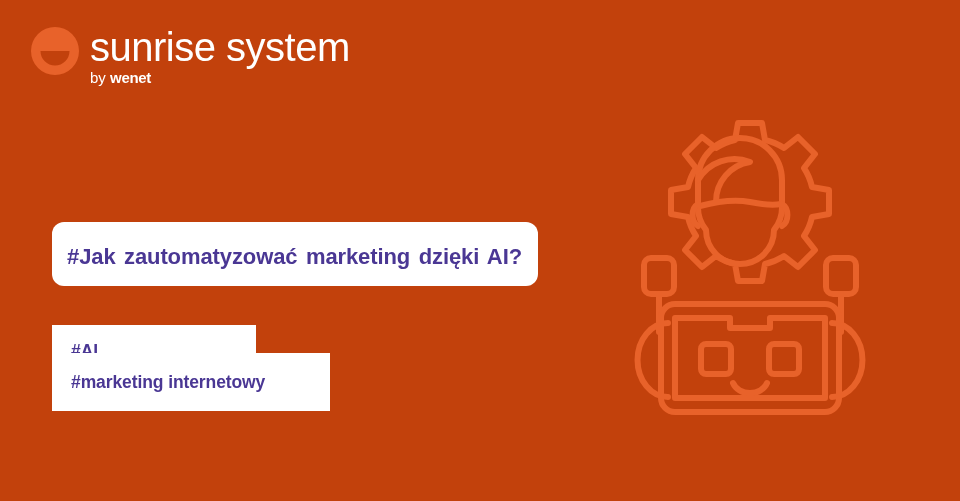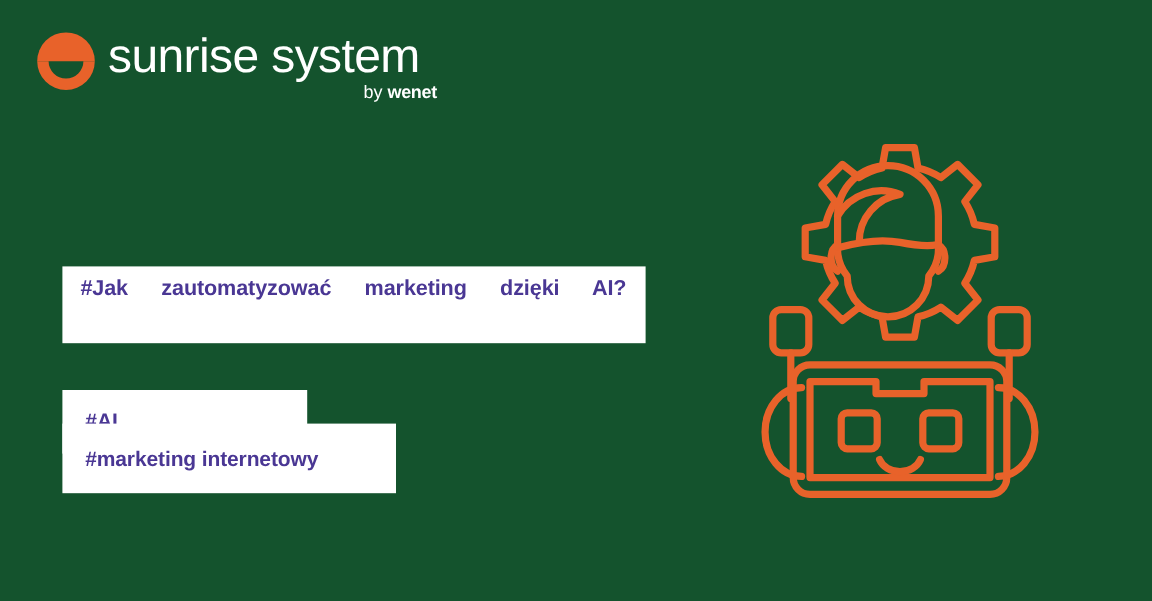--- a/index.html
+++ b/index.html
@@ -9,21 +9,21 @@
   body {
     width: 960px;
     height: 501px;
     overflow: hidden;
     font-family: "Liberation Sans", sans-serif;
   }
   #banner {
     position: relative;
     width: 960px;
     height: 501px;
-    background: #14532d;
+    background: #c2410c;
     overflow: hidden;
   }
 
   
   #logo-block {
     position: absolute;
     left: 28px;
     top: 19px;
     width: 330px;
     height: 64px;
@@ -45,21 +45,20 @@
     color: #ffffff;
     line-height: 44px;
     white-space: nowrap;
     font-family: "Liberation Sans", sans-serif;
   }
   #logo-byline {
     position: absolute;
     left: 62px;
     top: 50px;
     width: 274px;
-    text-align: right;
     font-size: 15px;
     color: #ffffff;
     line-height: 17px;
     white-space: nowrap;
   }
   #logo-byline .by {
     font-weight: 400;
   }
   #logo-byline .wenet {
     font-weight: 700;
@@ -72,24 +71,25 @@
     background: #ffffff;
     color: #4A3794;
     font-weight: 700;
     box-sizing: border-box;
   }
   #tag-box-0 {
     left: 52px;
     top: 222px;
     width: 486px;
     height: 64px;
-    padding: 6px 16px 0 15px;
-    font-size: 18px;
+    padding: 22px 16px 0 15px;
+    font-size: 22px;
     line-height: 25px;
     letter-spacing: -0.1px;
+    border-radius: 12px;
   }
   #tag-box-0 .justified-line {
     text-align: justify;
     text-align-last: justify;
     white-space: nowrap;
   }
   #tag-box-1 {
     left: 52px;
     top: 293px;
     width: 204px;

